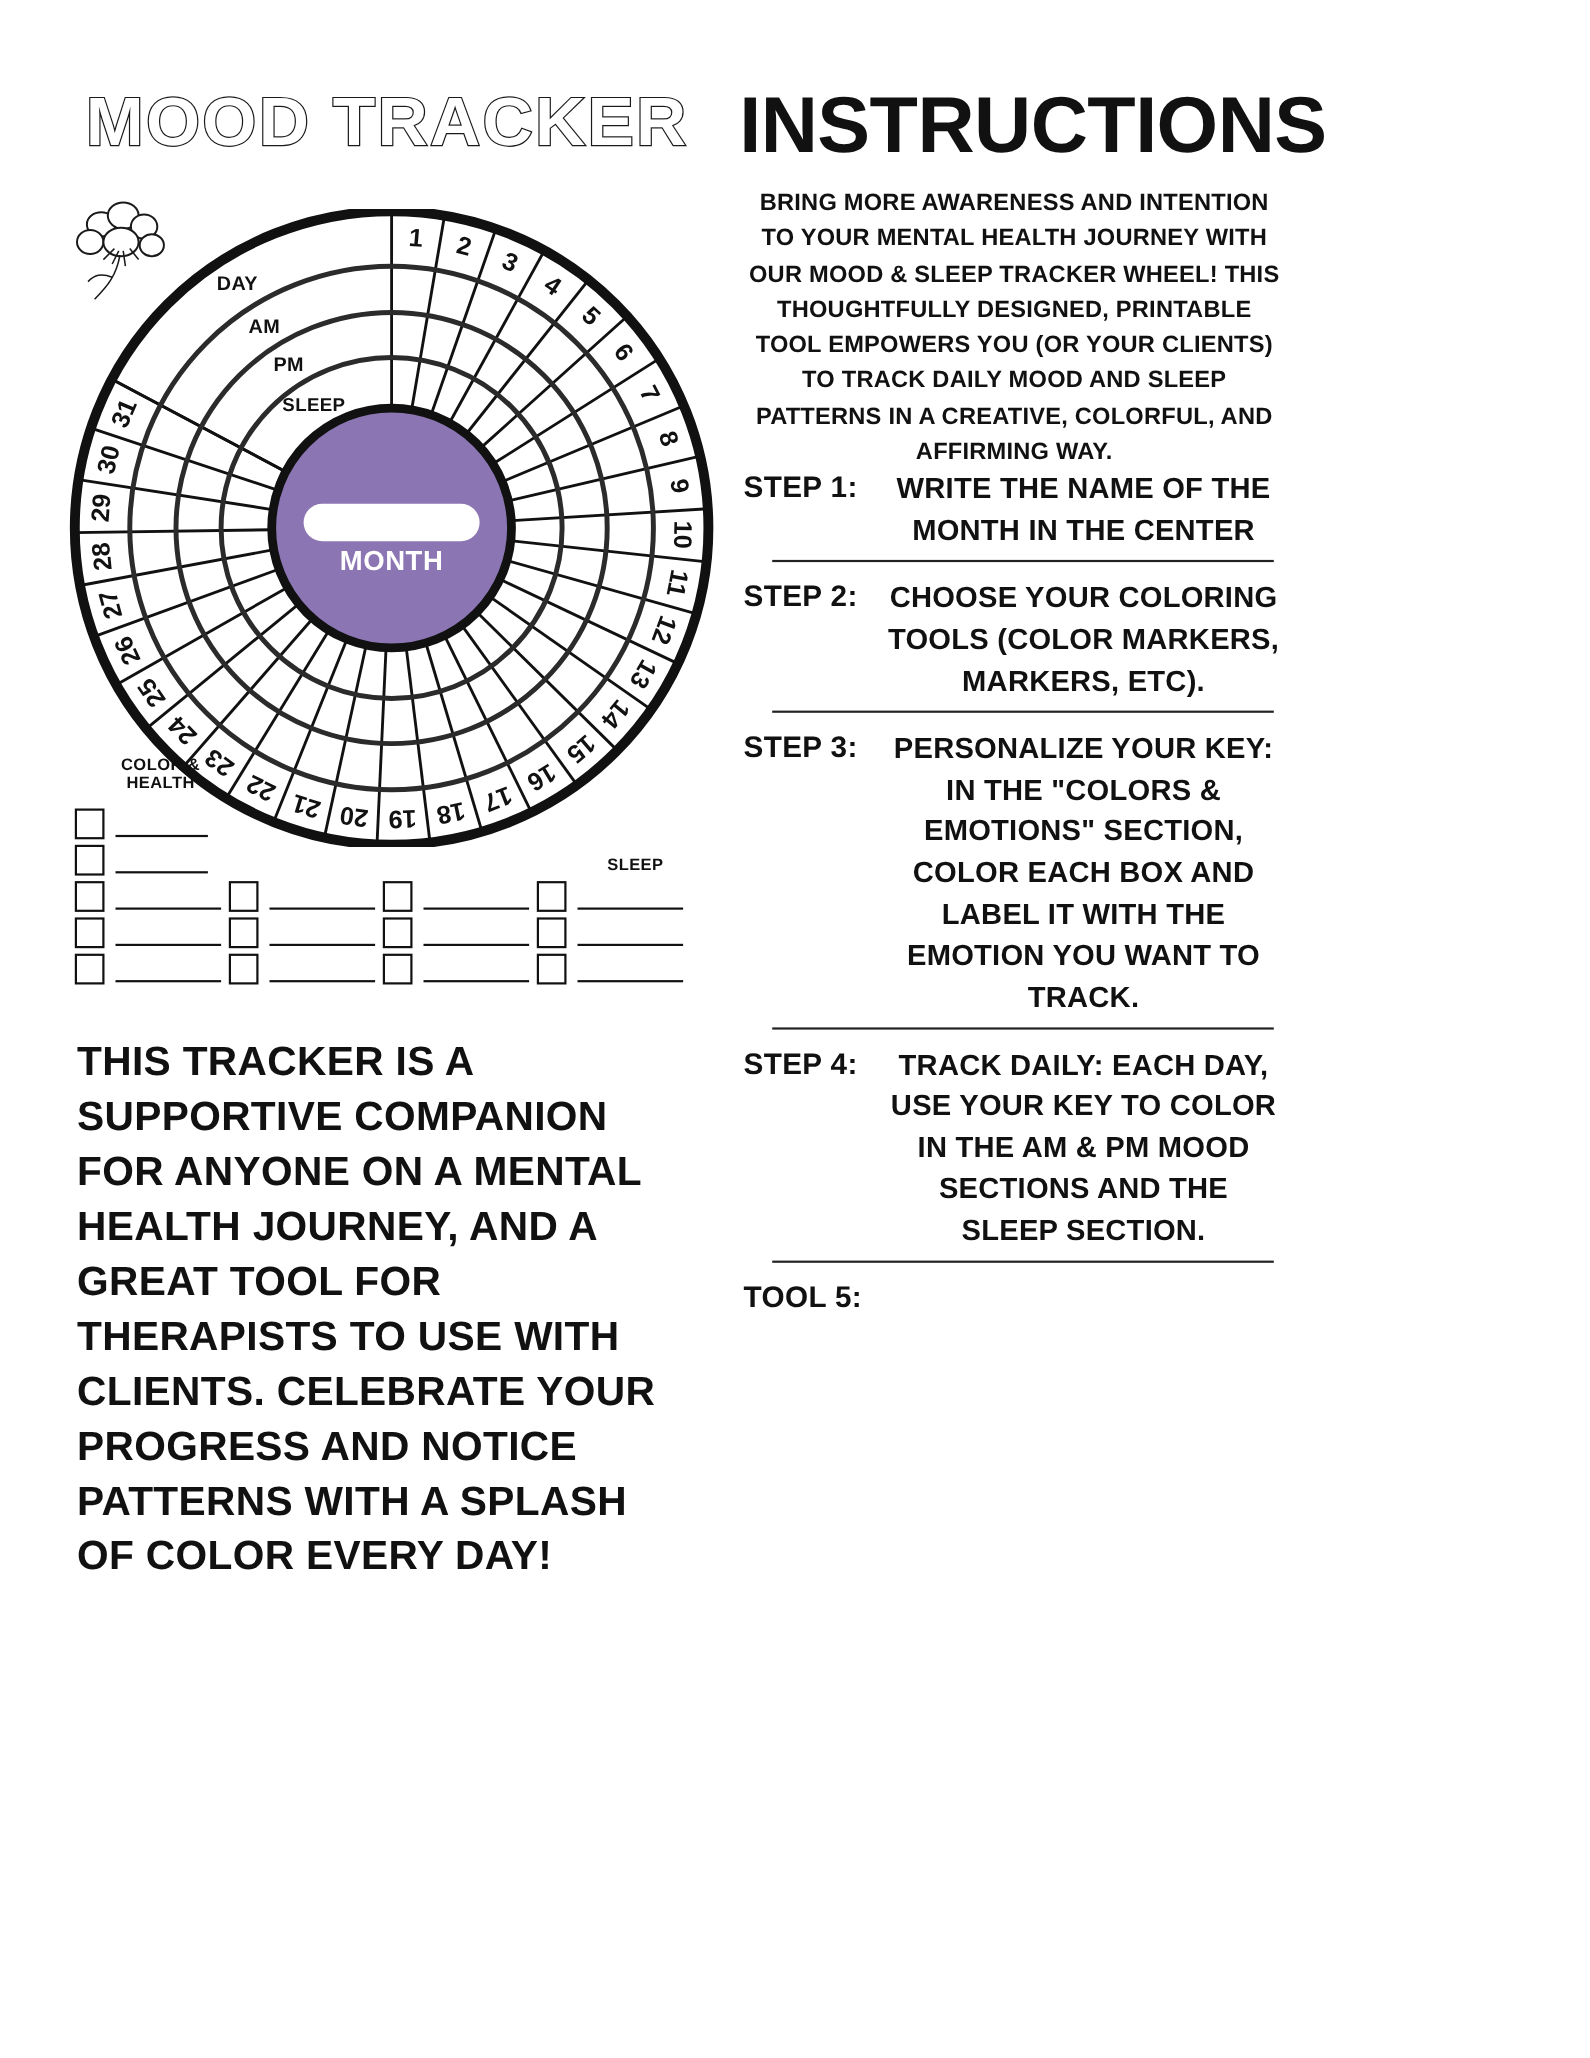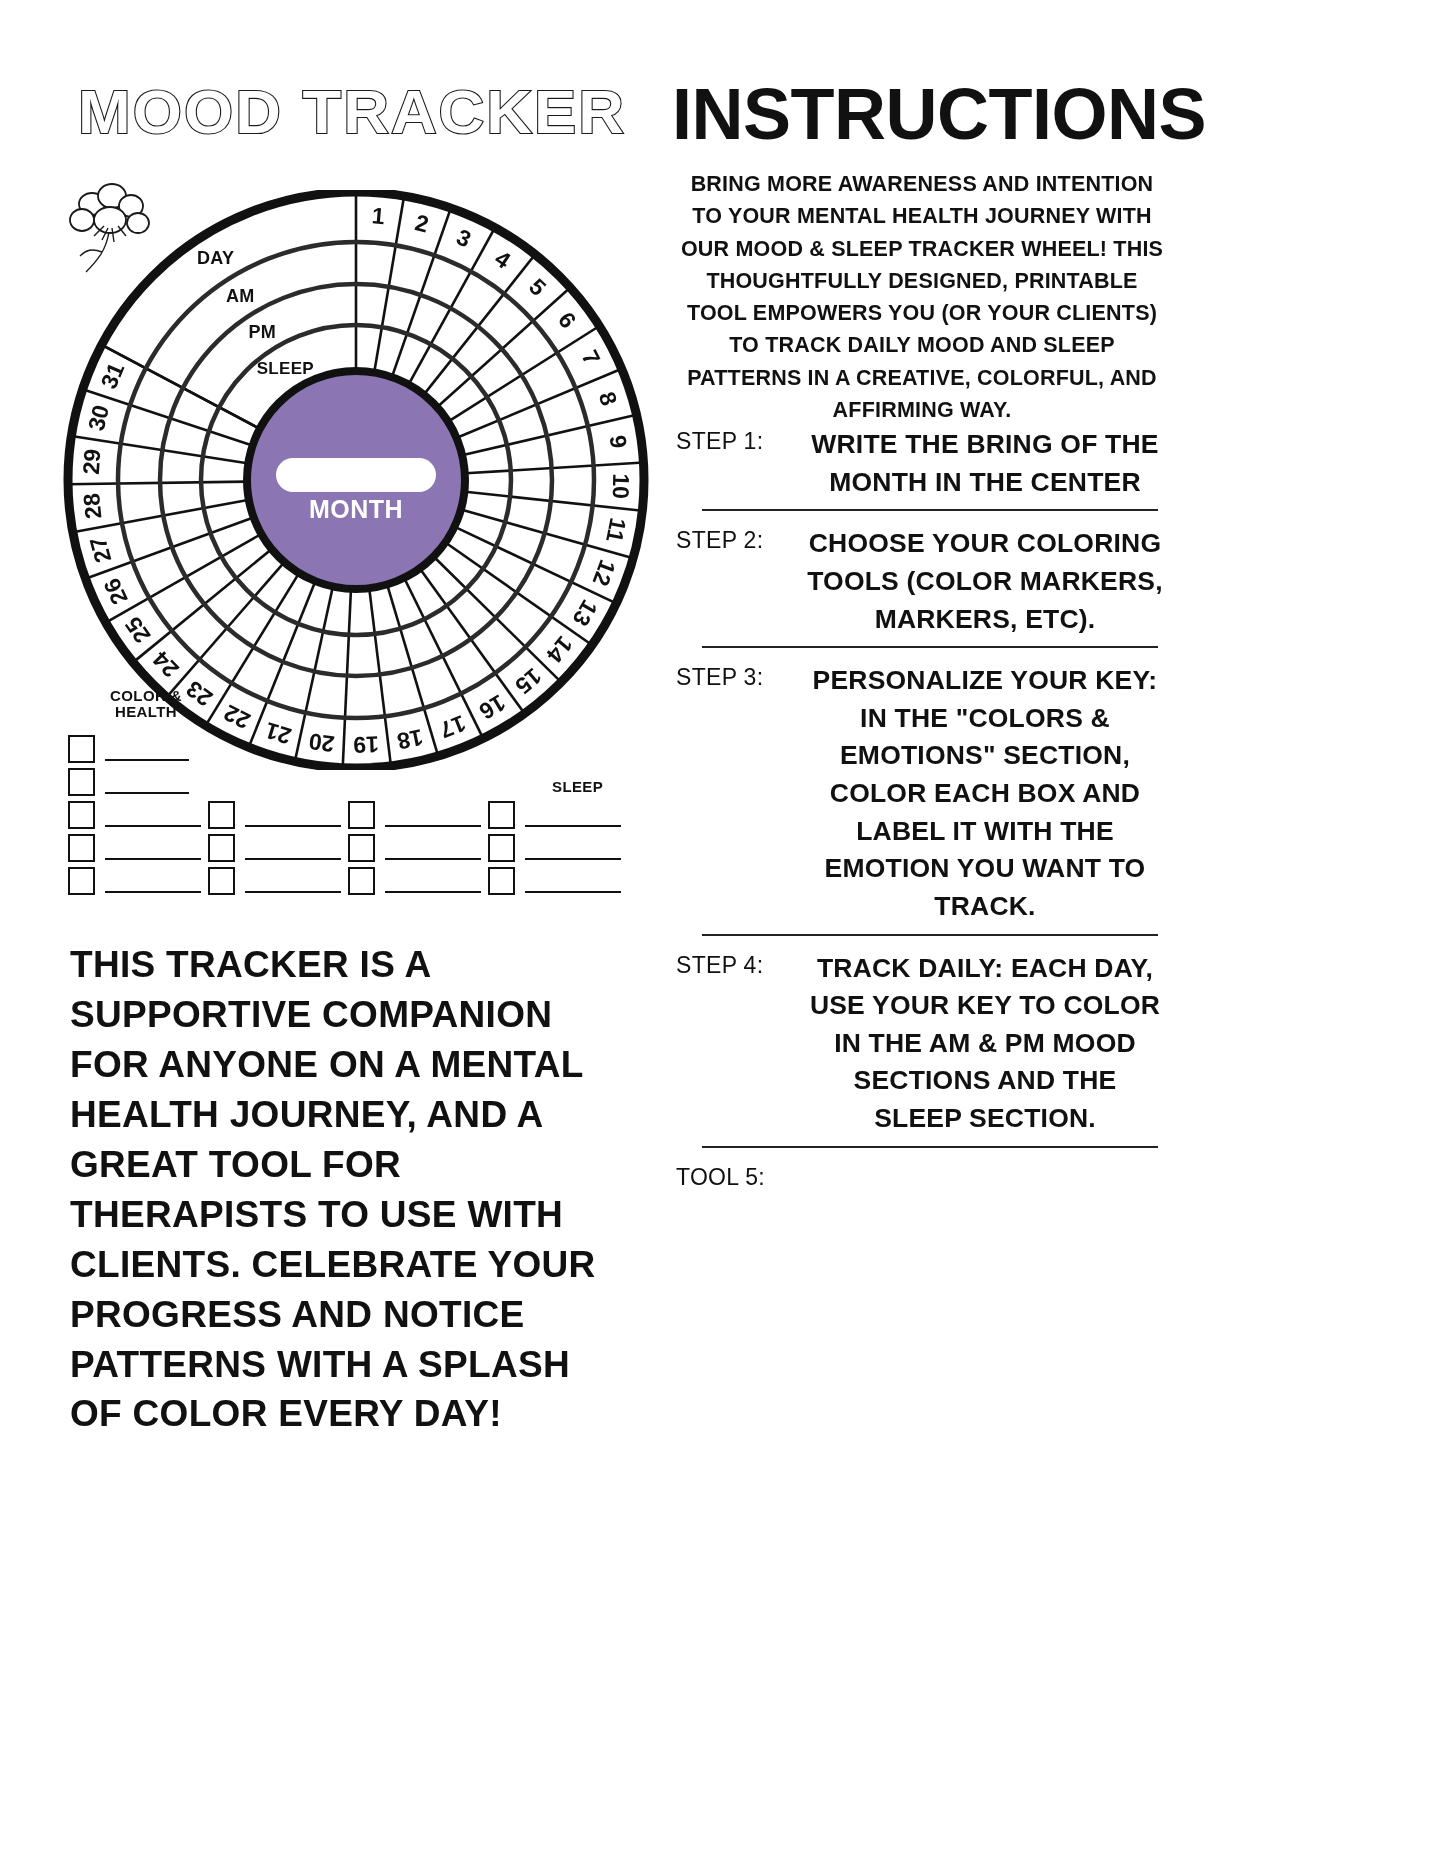--- a/index.html
+++ b/index.html
@@ -82,21 +82,21 @@
     text-align:center;
     font-family:"Liberation Sans Narrow","Liberation Sans",sans-serif;
     font-size:21.5px; font-weight:700; line-height:1.5; letter-spacing:.2px;
   }
 
   .steps { position:absolute; left:4px; top:412px; width:488px; }
   .step { position:relative; display:flex; align-items:flex-start; padding:14px 0 10px 0; }
   .step-label {
     flex:0 0 130px;
     font-family:"Liberation Sans Narrow","Liberation Sans",sans-serif;
-    font-size:23px; font-weight:400; letter-spacing:.3px;
+    font-size:27px; font-weight:700; letter-spacing:.3px;
     padding-top:2px;
   }
   .step-text {
     flex:1 1 auto; text-align:center;
     font-family:"Liberation Sans Narrow","Liberation Sans",sans-serif;
     font-size:26.5px; font-weight:700; line-height:1.42; letter-spacing:.2px;
   }
   .step-rule {
     position:absolute; left:26px; right:6px; bottom:0; height:0;
     border-bottom:2px solid #222;
@@ -295,21 +295,21 @@
     <div class="blurb">THIS TRACKER IS A SUPPORTIVE COMPANION FOR ANYONE ON A MENTAL HEALTH JOURNEY, AND A GREAT TOOL FOR THERAPISTS TO USE WITH CLIENTS. CELEBRATE YOUR PROGRESS AND NOTICE PATTERNS WITH A SPLASH OF COLOR EVERY DAY!</div>
   </div>
 
   <div class="right-col">
     <div class="instr-title">INSTRUCTIONS</div>
     <div class="instr-intro">BRING MORE AWARENESS AND INTENTION TO YOUR MENTAL HEALTH JOURNEY WITH OUR MOOD &amp; SLEEP TRACKER WHEEL! THIS THOUGHTFULLY DESIGNED, PRINTABLE TOOL EMPOWERS YOU (OR YOUR CLIENTS) TO TRACK DAILY MOOD AND SLEEP PATTERNS IN A CREATIVE, COLORFUL, AND AFFIRMING WAY.</div>
 
     <div class="steps">
       <div class="step">
         <div class="step-label">STEP 1:</div>
-        <div class="step-text">WRITE THE BRING OF THE MONTH IN THE CENTER</div>
+        <div class="step-text">WRITE THE NAME OF THE MONTH IN THE CENTER</div>
         <div class="step-rule"></div>
       </div>
       <div class="step">
         <div class="step-label">STEP 2:</div>
         <div class="step-text">CHOOSE YOUR COLORING TOOLS (COLOR MARKERS, MARKERS, ETC).</div>
         <div class="step-rule"></div>
       </div>
       <div class="step">
         <div class="step-label">STEP 3:</div>
         <div class="step-text">PERSONALIZE YOUR KEY: IN THE "COLORS &amp; EMOTIONS" SECTION, COLOR EACH BOX AND LABEL IT WITH THE EMOTION YOU WANT TO TRACK.</div>

